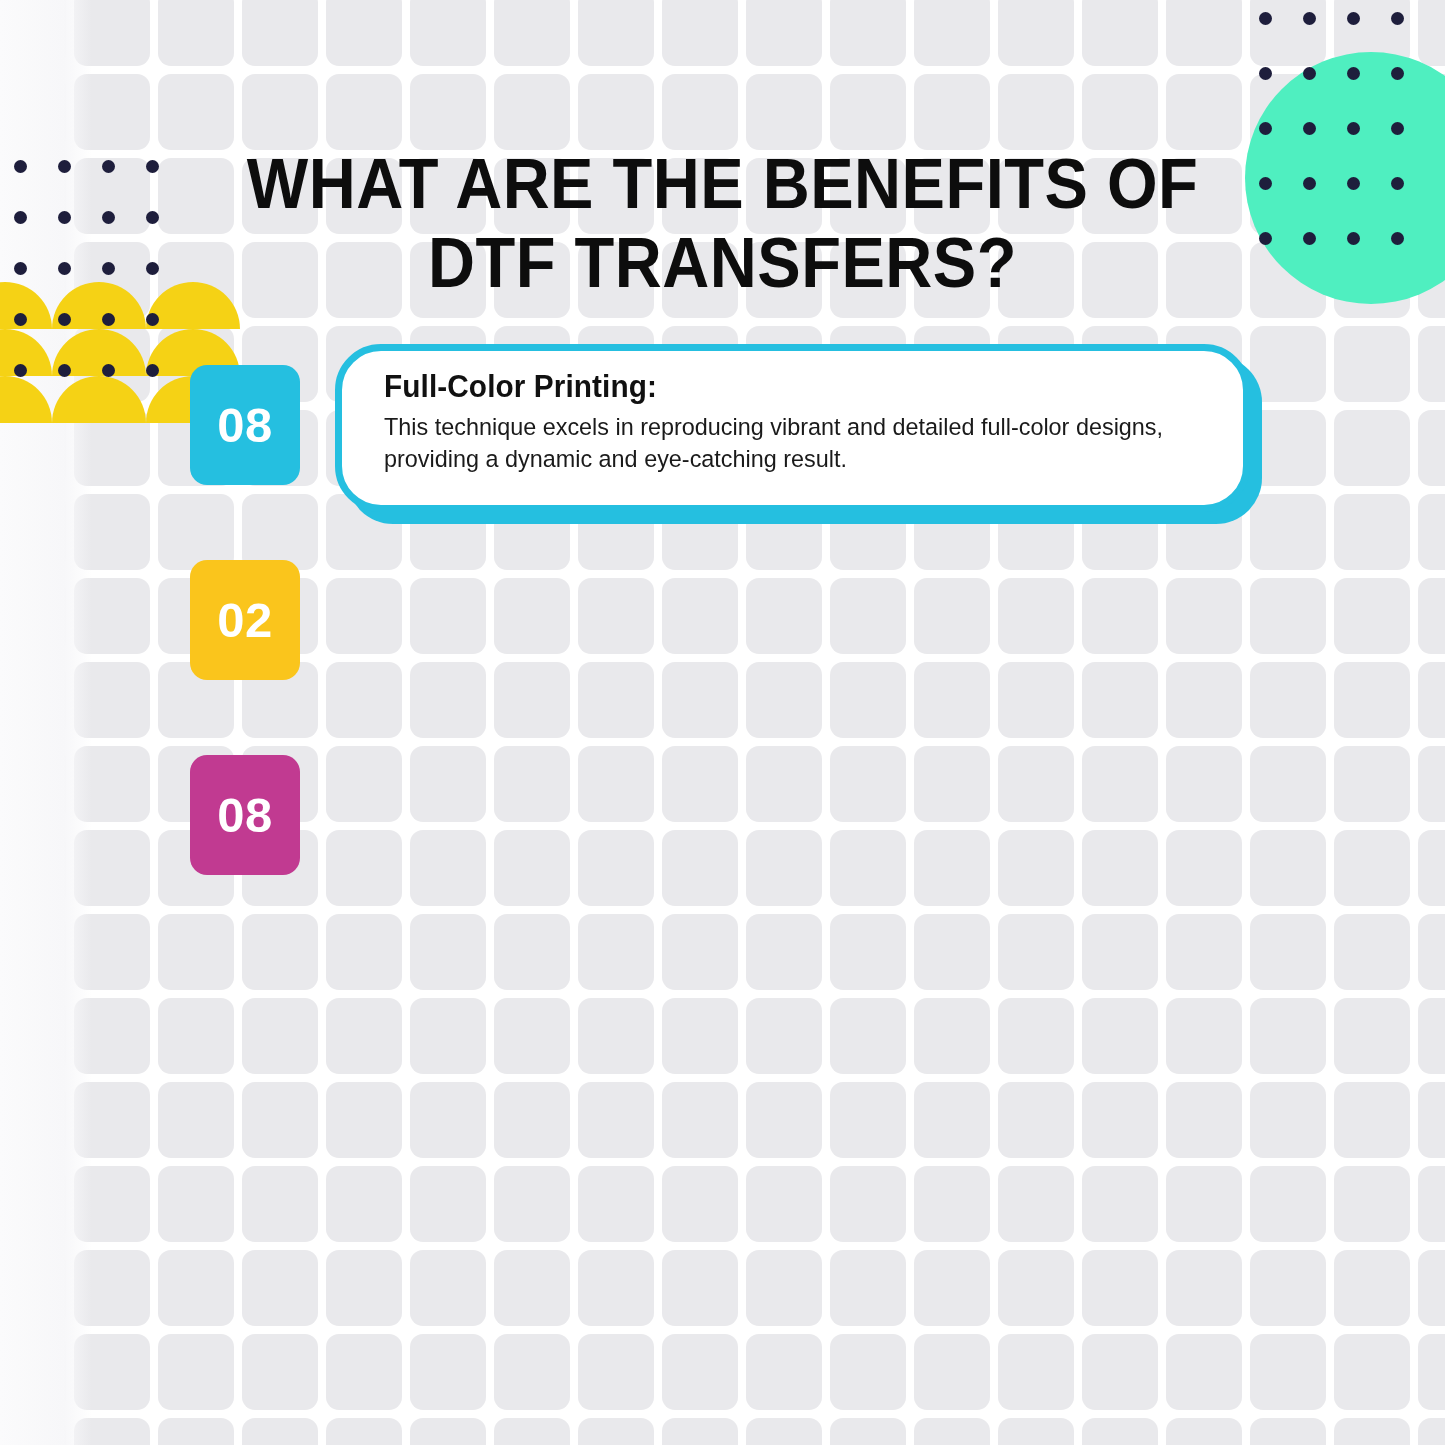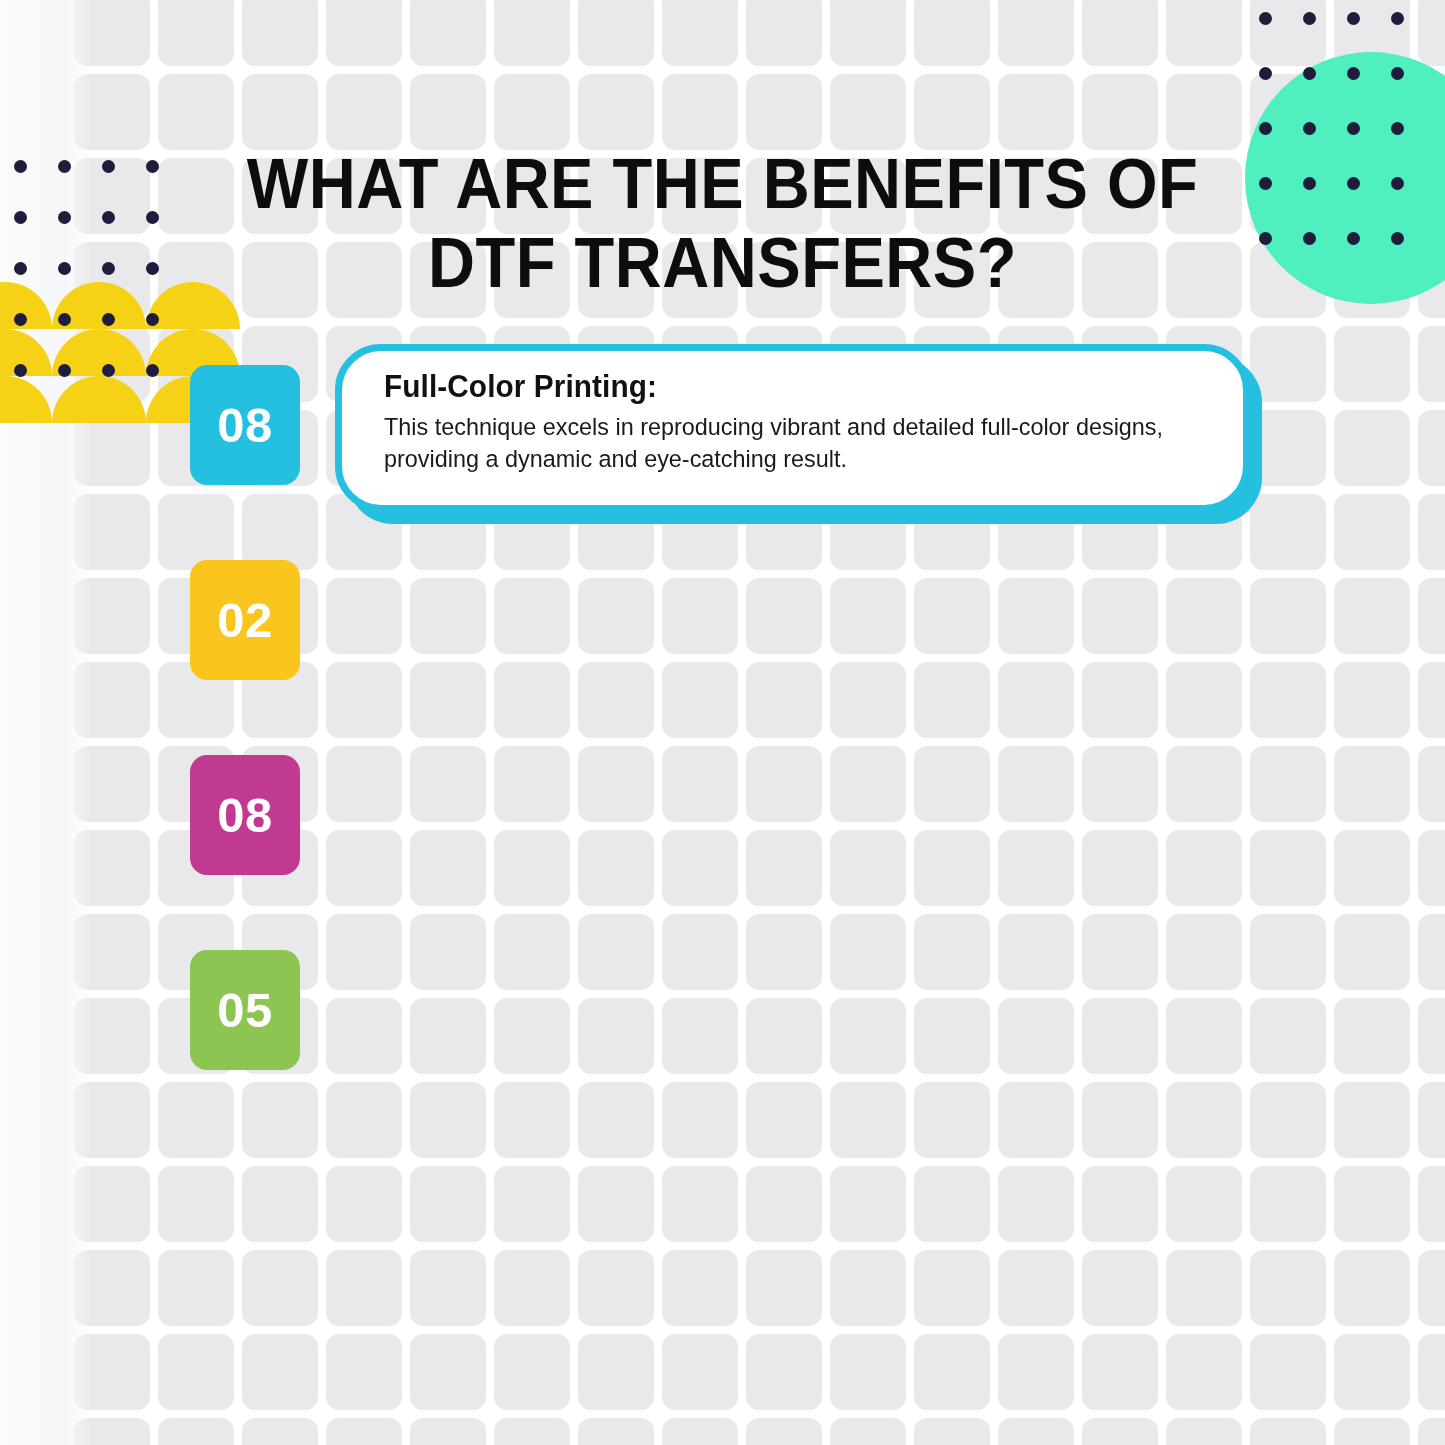--- a/index.html
+++ b/index.html
@@ -573,17 +573,16 @@
           </div>
         </div>
       </div>
       <div class="row">
         <div class="badge" style="background: rgb(250, 197, 28);">02</div>
       </div>
       <div class="row">
         <div class="badge" style="background: rgb(193, 58, 145);">08</div>
       </div>
       <div class="row">
-        <div class="badge" style="background: rgb(140, 197, 81);">05</div>
       </div>
     </div>
 
 </div>
 
 </body></html>

